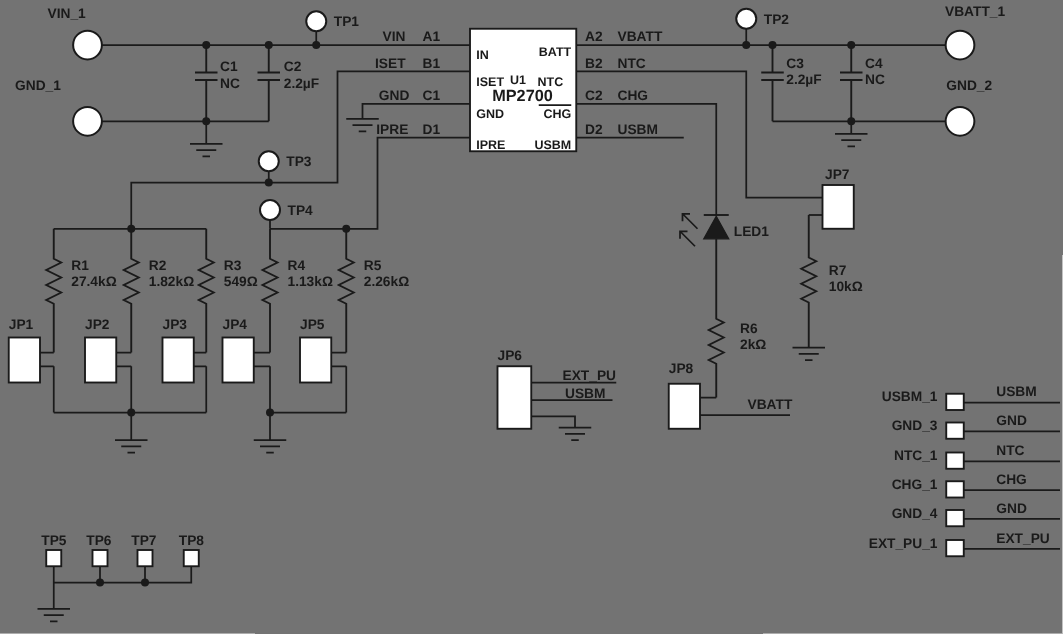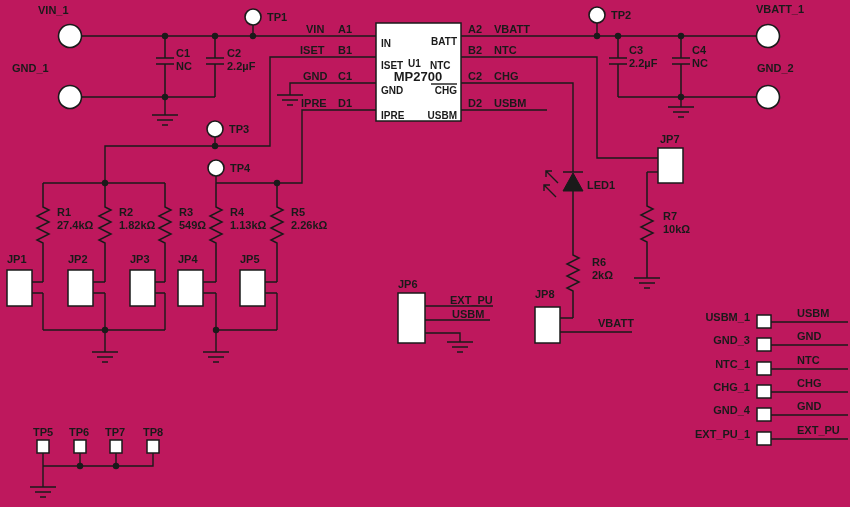--- a/index.html
+++ b/index.html
@@ -1,16 +1,16 @@
 <!DOCTYPE html>
 <html><head>
 <meta charset="utf-8">
 <style>
   html,body{margin:0;padding:0;background:#ffffff;}
-  .stage{position:relative;width:850px;height:507px;background:#be185d;overflow:hidden;}
+  .stage{position:relative;width:850px;height:507px;background:#737373;overflow:hidden;}
   svg{display:block;}
   svg text{font-family:"Liberation Sans","DejaVu Sans",sans-serif;font-weight:bold;font-size:11px;fill:#1a1a1a;}
   svg text.small{font-size:10px;}
   svg text.part{font-size:13px;}
   .wire{stroke:#1a1a1a;stroke-width:1.4;fill:none;}
   .sym{stroke:#1a1a1a;stroke-width:1.5;fill:none;}
   .box{stroke:#1a1a1a;stroke-width:1.5;fill:#ffffff;}
   .dot{fill:#1a1a1a;stroke:none;}
   .term{stroke:#1a1a1a;stroke-width:1.6;fill:#ffffff;}
   .fillb{fill:#1a1a1a;stroke:#1a1a1a;stroke-width:1;}

